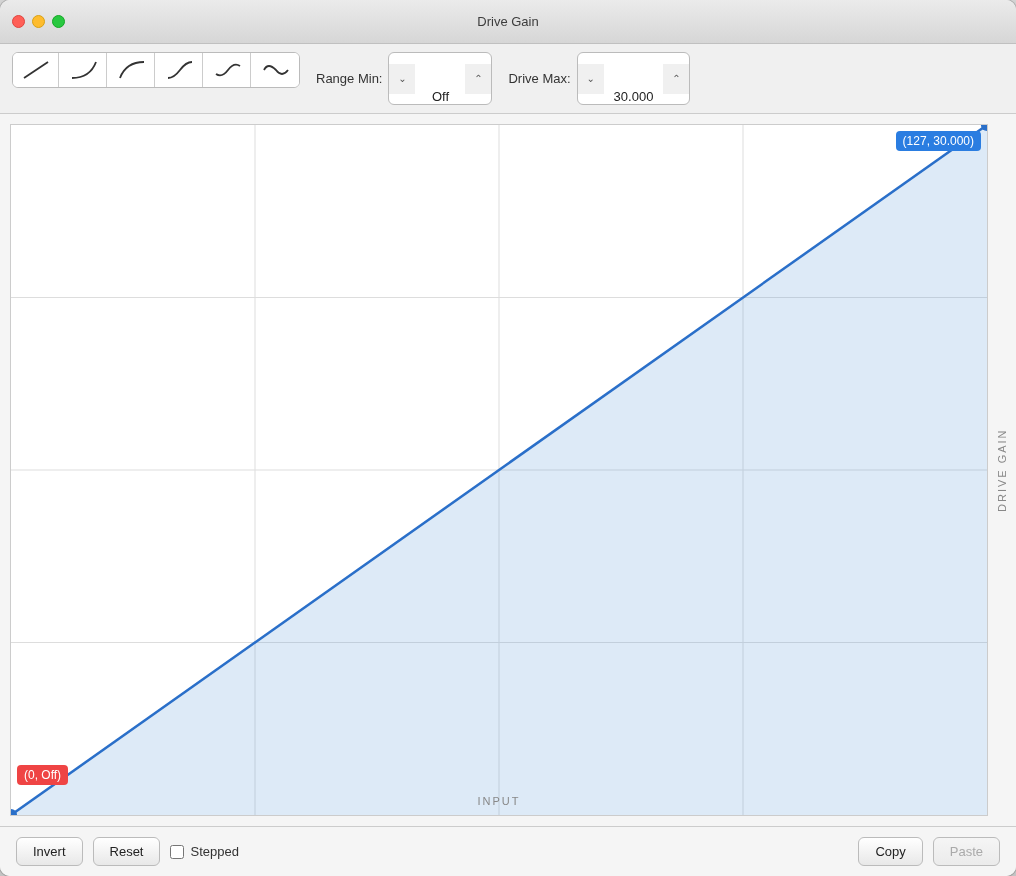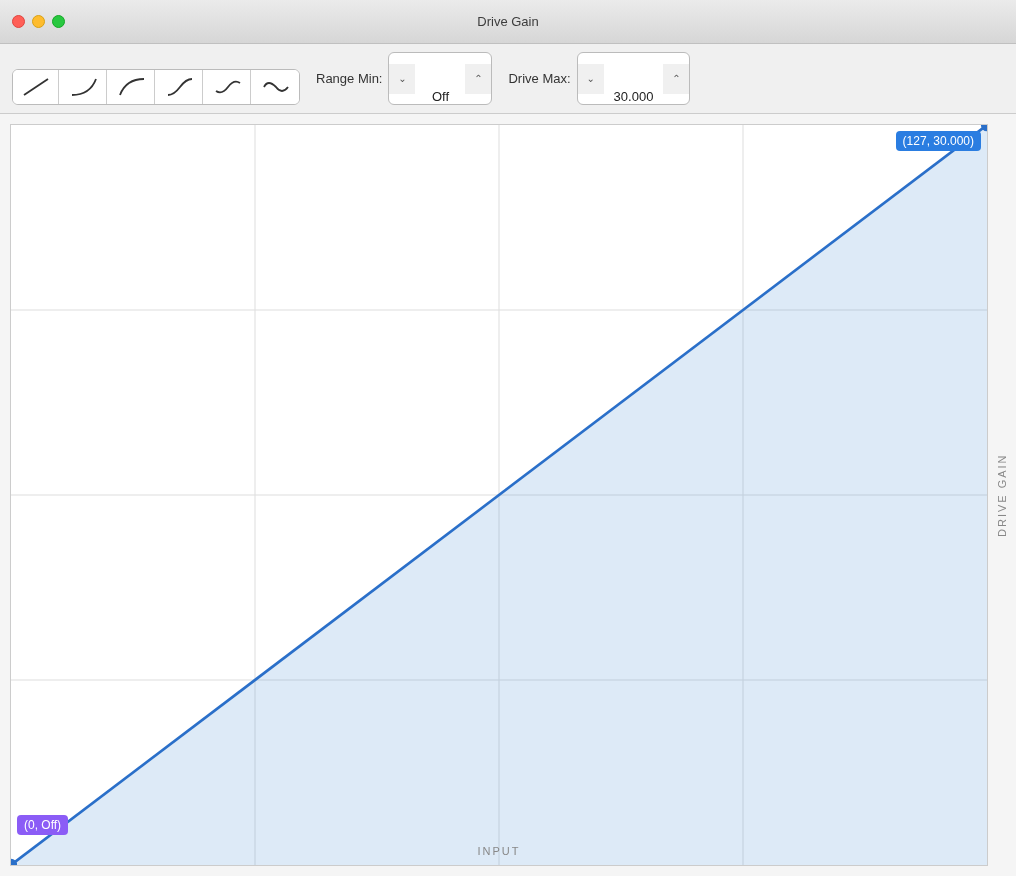--- a/index.html
+++ b/index.html
@@ -10,21 +10,21 @@
       justify-content: center;
       align-items: center;
       min-height: 100vh;
       font-family: -apple-system, BlinkMacSystemFont, 'Helvetica Neue', Arial, sans-serif;
     }
 
     .window {
       width: 1016px;
       height: 876px;
       background: #f5f5f5;
-      border-radius: 0;
+      border-radius: 10px;
       box-shadow: 0 10px 40px rgba(0,0,0,0.35), 0 0 0 1px rgba(0,0,0,0.15);
       display: flex;
       flex-direction: column;
       overflow: hidden;
     }
 
     .title-bar {
       background: linear-gradient(to bottom, #ebebeb, #d6d6d6);
       height: 44px;
       display: flex;
@@ -56,21 +56,21 @@
     .title-text {
       font-size: 13px;
       color: #3c3c3c;
       font-weight: 500;
     }
 
     .toolbar {
       background: #f0f0f0;
       border-bottom: 1px solid #ccc;
       display: flex;
-      align-items: flex-end;
+      align-items: flex-start;
       padding: 8px 12px;
       gap: 16px;
       flex-shrink: 0;
     }
 
     .curve-buttons {
       display: flex;
       gap: 2px;
       border: 1px solid #bbb;
       border-radius: 6px;
@@ -193,21 +193,21 @@
     }
 
     .point-label.top-right {
       background: #2a7de1;
       color: white;
       top: 6px;
       right: 6px;
     }
 
     .point-label.bottom-left {
-      background: #8b5cf6;
+      background: #ef4444;
       color: white;
       bottom: 30px;
       left: 6px;
     }
 
     .x-axis-label {
       position: absolute;
       bottom: 8px;
       left: 50%;
       transform: translateX(-50%);
@@ -372,14 +372,28 @@
 
       <div class="point-label bottom-left">(0, Off)</div>
 
       <div class="x-axis-label">INPUT</div>
 
     </div>
 
     <div class="y-axis-label">DRIVE GAIN</div>
   </div>
 
+  <div class="bottom-bar">
+    <button class="bottom-btn">Invert</button>
+    <button class="bottom-btn">Reset</button>
+
+    <div class="stepped-group">
+      <input type="checkbox" class="stepped-checkbox" style="">
+      <span class="stepped-label">Stepped</span>
+    </div>
+
+    <div class="spacer"></div>
+
+    <button class="bottom-btn">Copy</button>
+    <button class="bottom-btn" disabled="">Paste</button>
+  </div>
 
 </div>
 
 </body></html>

